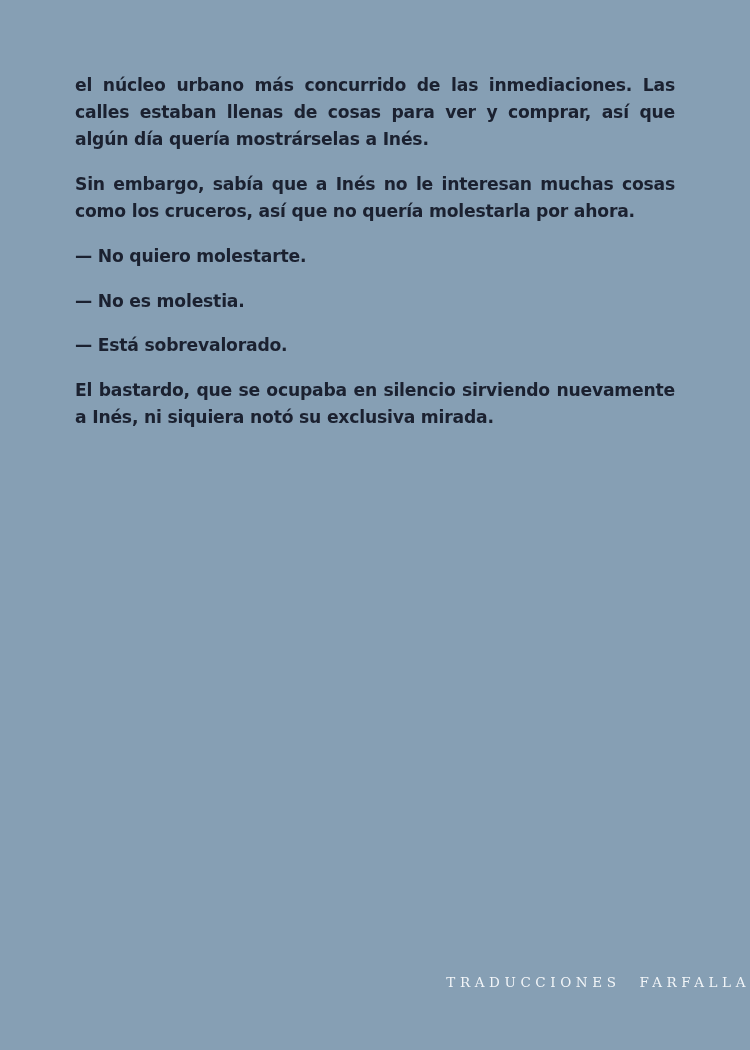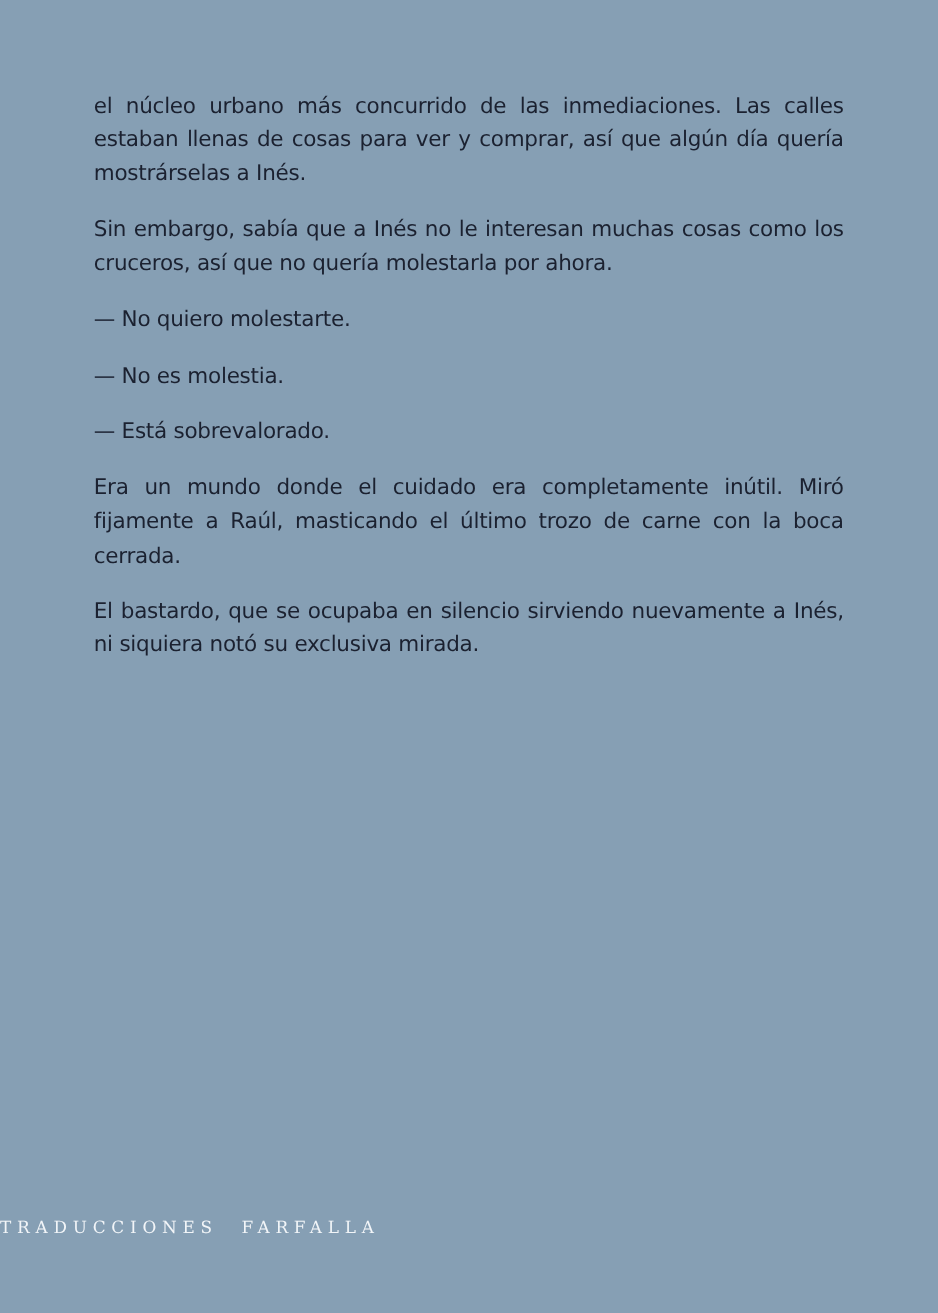--- a/index.html
+++ b/index.html
@@ -16,45 +16,45 @@
     .page {
       position: absolute;
       left: 75px;
       top: 72px;
       width: 600px;
       color: #1b2130;
       font-family: "DejaVu Sans", sans-serif;
       font-size: 17.2px;
       line-height: 27.2px;
       letter-spacing: -0.2px;
+      font-weight: bold;
     }
     .page p {
       margin: 0 0 17.5px 0;
       text-align: justify;
       text-align-last: left;
     }
     .footer {
       position: absolute;
       left: 0;
       width: 750px;
       top: 974px;
-      text-align: left;
+      text-align: right;
       color: #f2f5f8;
       font-family: "DejaVu Serif", serif;
       font-size: 13.5px;
       letter-spacing: 4.6px;
       word-spacing: 10px;
     }
   </style>
 </head>
 <body>
 
 <div class="page">
   <p>el núcleo urbano más concurrido de las inmediaciones. Las calles estaban llenas de cosas para ver y comprar, así que algún día quería mostrárselas a Inés.</p>
   <p>Sin embargo, sabía que a Inés no le interesan muchas cosas como los cruceros, así que no quería molestarla por ahora.</p>
   <p>— No quiero molestarte.</p>
   <p>— No es molestia.</p>
   <p>— Está sobrevalorado.</p>
-  <p>Era un mundo donde el cuidado era completamente inútil. Miró fijamente a Raúl, masticando el último trozo de carne con la boca cerrada.</p>
   <p>El bastardo, que se ocupaba en silencio sirviendo nuevamente a Inés, ni siquiera notó su exclusiva mirada.</p>
 </div>
 
 <div class="footer">TRADUCCIONES FARFALLA</div>
 
 </body></html>

